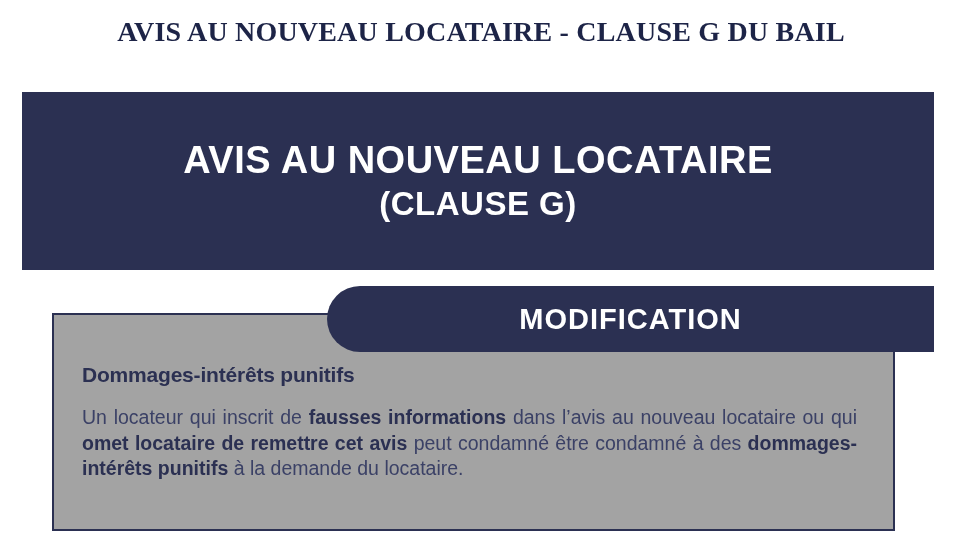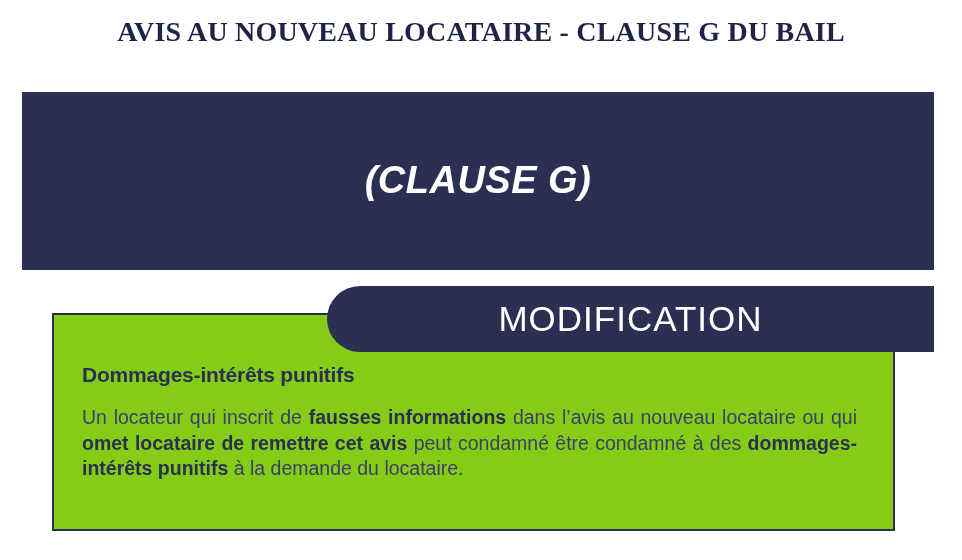--- a/index.html
+++ b/index.html
@@ -50,54 +50,53 @@
   .banner-text {
     color: #ffffff;
     text-align: center;
     font-weight: bold;
     font-size: 38px;
     line-height: 1.2;
     letter-spacing: 0.5px;
   }
   .banner-line2 {
     display: block;
-    font-size: 38px;
-    font-style: italic;
+    font-size: 33px;
   }
 
   
   .modif-pill {
     position: absolute;
     left: 327px;
     top: 286px;
     width: 607px;
     height: 66px;
     background: #2b3052;
     border-top-left-radius: 33px;
     border-bottom-left-radius: 33px;
     display: flex;
     align-items: center;
     justify-content: center;
     z-index: 3;
   }
   .modif-text {
     color: #ffffff;
-    font-weight: normal;
-    font-size: 35px;
+    font-weight: bold;
+    font-size: 29px;
     letter-spacing: 1px;
   }
 
   
   .card {
     position: absolute;
     left: 52px;
     top: 313px;
     width: 843px;
     height: 218px;
-    background: #84cc16;
+    background: #a3a3a3;
     border: 2px solid #2b3052;
     box-sizing: border-box;
     z-index: 2;
   }
   .card-inner {
     padding: 48px 30px 0 28px;
   }
   .card-heading {
     color: #2b3052;
     font-weight: bold;
@@ -131,20 +130,21 @@
 </style>
 </head>
 <body>
 
 <div class="page">
 
   <div class="doc-title">AVIS AU NOUVEAU LOCATAIRE - CLAUSE G DU BAIL</div>
 
   <div class="banner">
     <div class="banner-text">
+      <span>AVIS AU NOUVEAU LOCATAIRE</span>
       <span class="banner-line2">(CLAUSE G)</span>
     </div>
   </div>
   <div class="edge-strip"></div>
 
   <div class="modif-pill">
     <span class="modif-text">MODIFICATION</span>
   </div>
 
   <div class="card">

